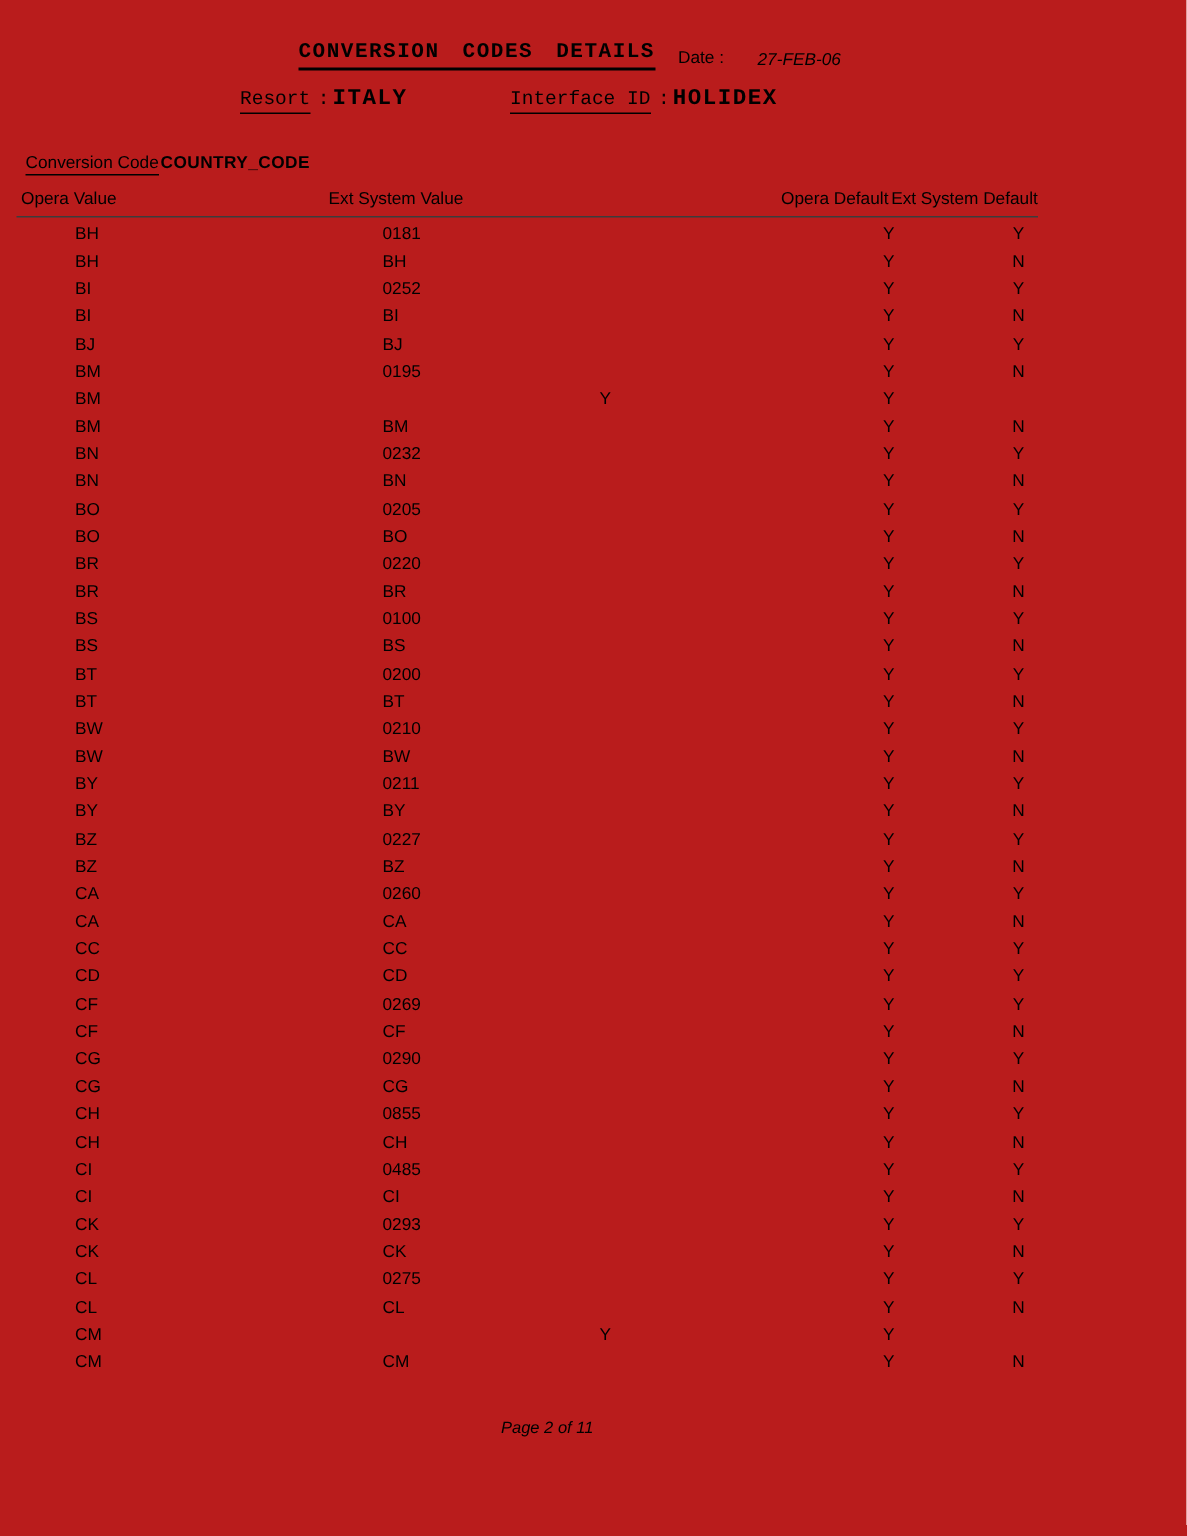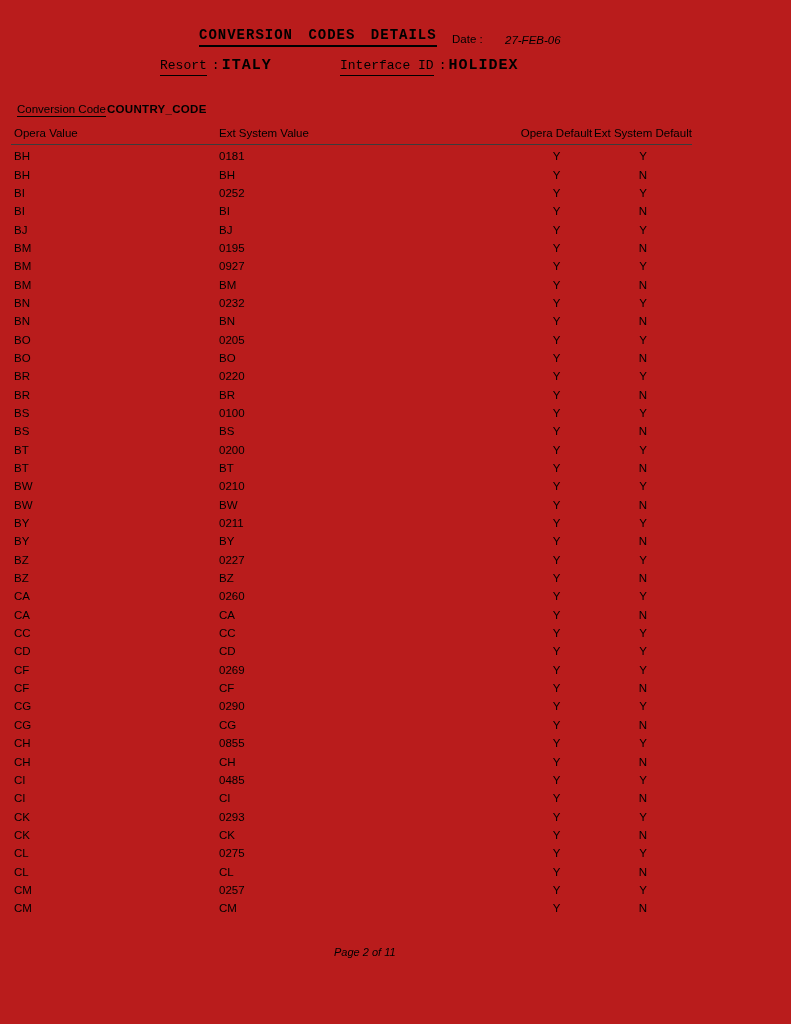--- a/index.html
+++ b/index.html
@@ -90,21 +90,21 @@
     grid-template-columns: 205px 303px 75px 98px;
   }
   .thead-row {
     padding-bottom: 4px;
     border-bottom: 1px solid #3c3c3c;
   }
   .thead-row .cell { line-height: 13px; }
   .cell { overflow: hidden; white-space: nowrap; }
   .c0, .c1 { padding-left: 3px; text-align: left; }
   .c2, .c3 { text-align: center; padding-left: 0; }
-  .tbody { padding-top: 2px; }
+  .tbody { padding-top: 2px; margin-left: 36px; }
   .trow {
     height: 18.35px;
     align-items: center;
   }
 
   
   .page-footer {
     left: 334px;
     top: 946px;
     font-size: 11px;
@@ -171,21 +171,20 @@
           <div class="cell c3">Y</div>
         </div>
         <div class="trow">
           <div class="cell c0">BM</div>
           <div class="cell c1">0195</div>
           <div class="cell c2">Y</div>
           <div class="cell c3">N</div>
         </div>
         <div class="trow">
           <div class="cell c0">BM</div>
-          <div class="cell c1">0927</div>
           <div class="cell c2">Y</div>
           <div class="cell c3">Y</div>
         </div>
         <div class="trow">
           <div class="cell c0">BM</div>
           <div class="cell c1">BM</div>
           <div class="cell c2">Y</div>
           <div class="cell c3">N</div>
         </div>
         <div class="trow">
@@ -375,21 +374,20 @@
           <div class="cell c3">Y</div>
         </div>
         <div class="trow">
           <div class="cell c0">CL</div>
           <div class="cell c1">CL</div>
           <div class="cell c2">Y</div>
           <div class="cell c3">N</div>
         </div>
         <div class="trow">
           <div class="cell c0">CM</div>
-          <div class="cell c1">0257</div>
           <div class="cell c2">Y</div>
           <div class="cell c3">Y</div>
         </div>
         <div class="trow">
           <div class="cell c0">CM</div>
           <div class="cell c1">CM</div>
           <div class="cell c2">Y</div>
           <div class="cell c3">N</div>
         </div>
       </div>

